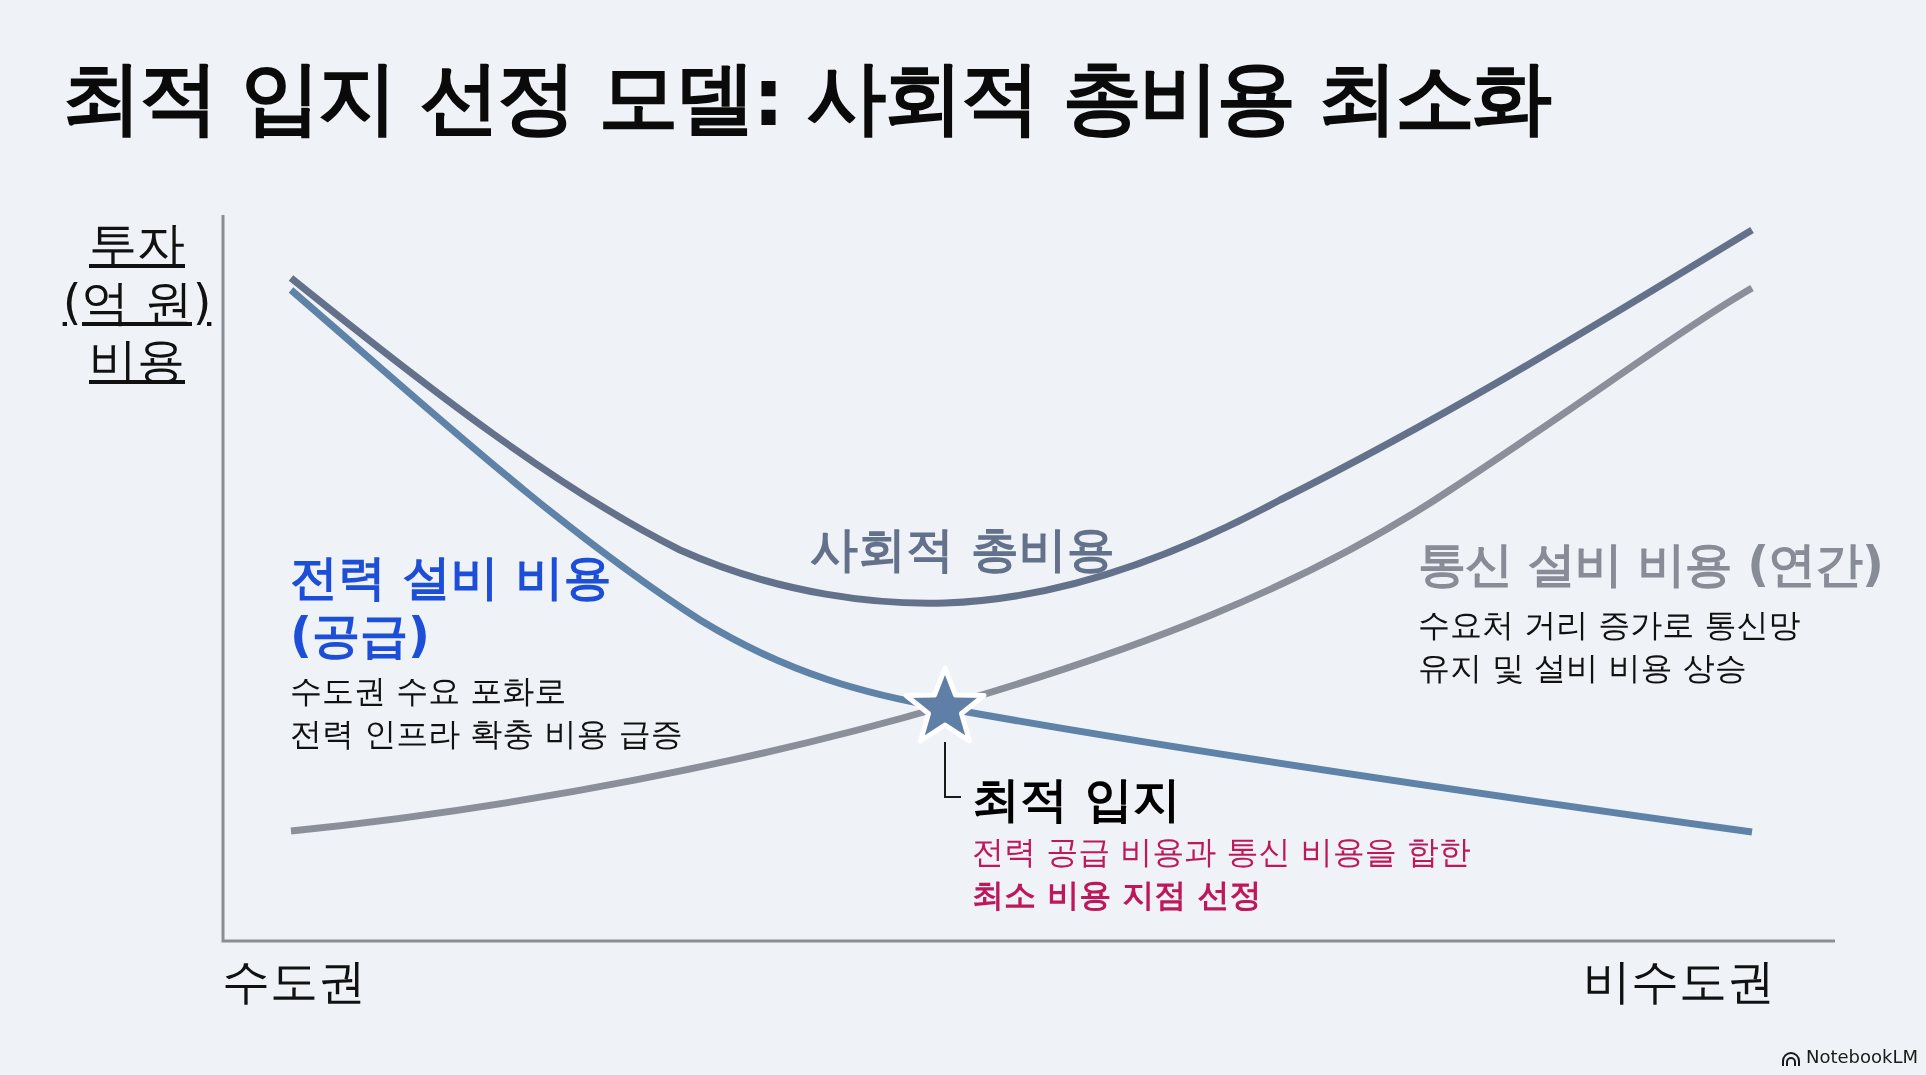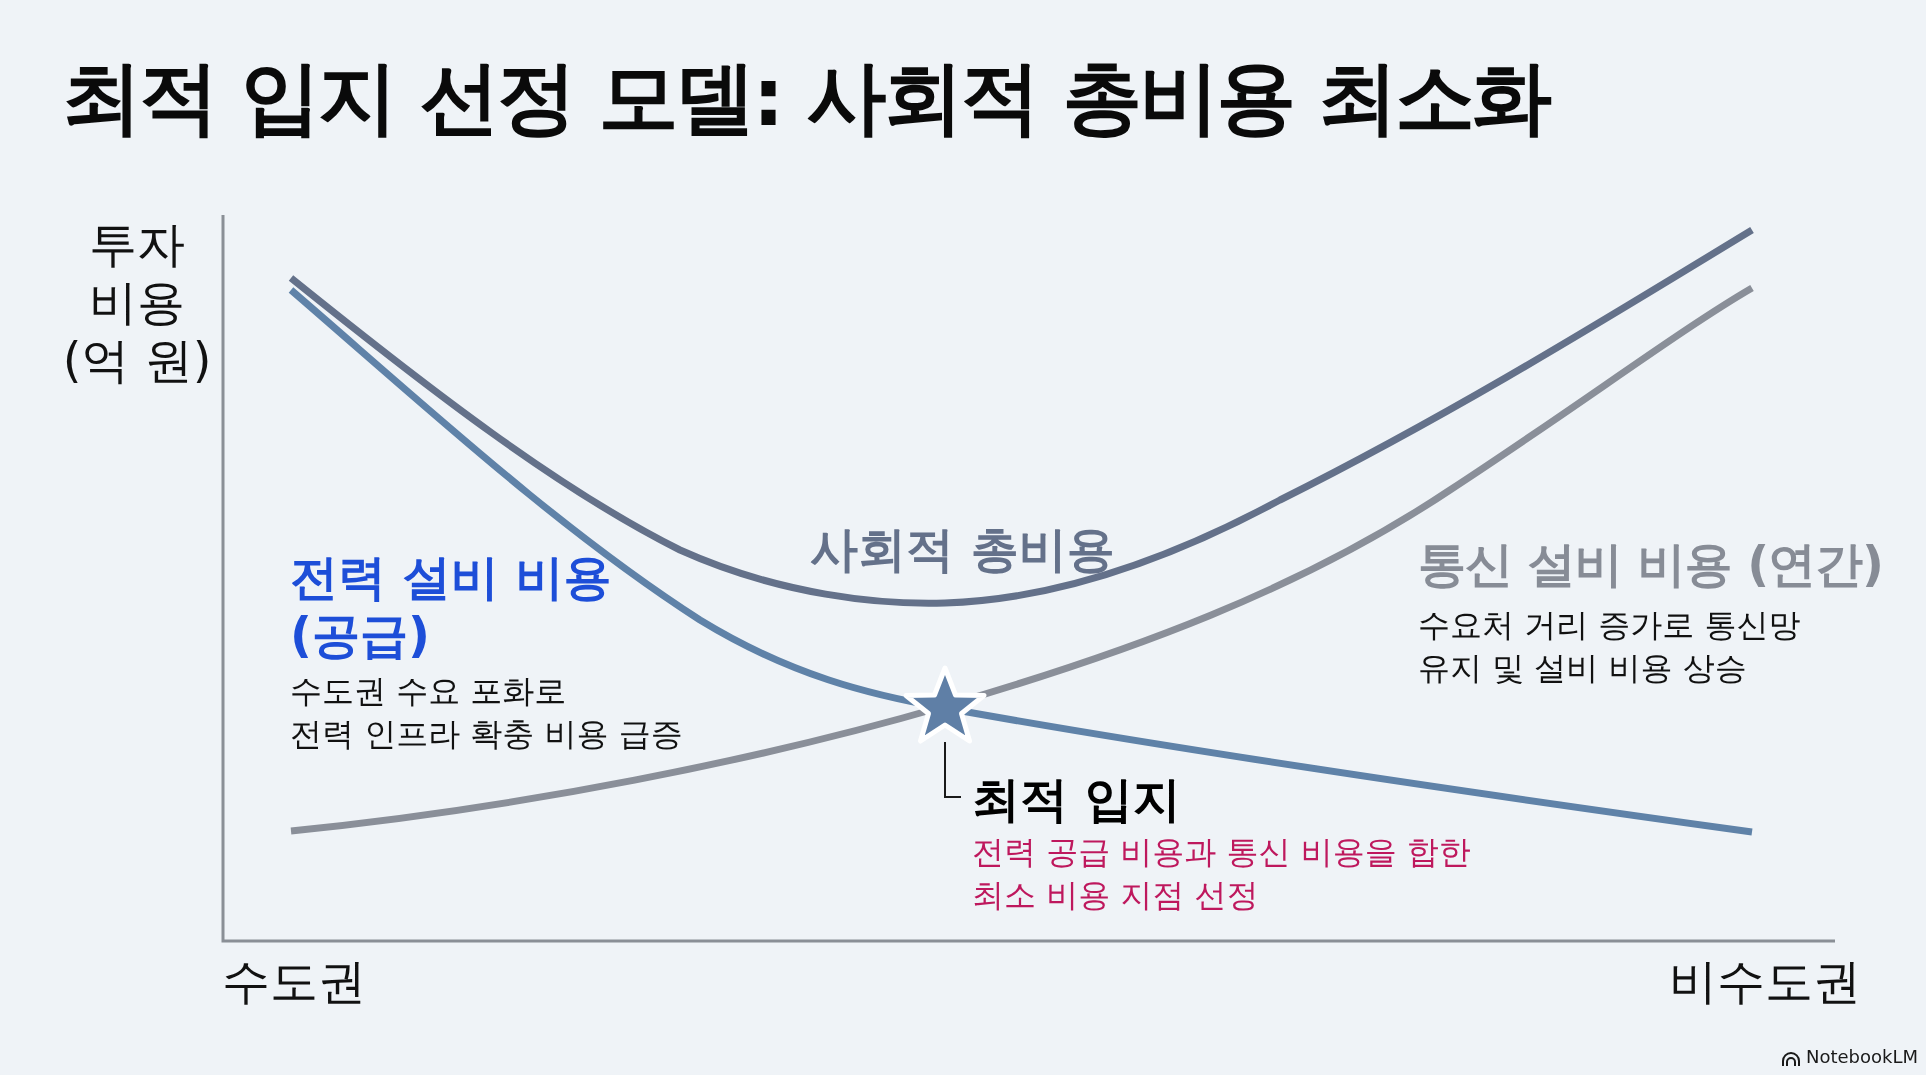--- a/index.html
+++ b/index.html
@@ -11,63 +11,63 @@
   }
   .abs { position:absolute; }
   .title {
     left:62px; top:52px; font-size:80px; font-weight:bold; letter-spacing:-3px;
     color:#0a0a0a; white-space:nowrap; line-height:1.15;
   }
   .ylabel {
     left:62px; top:215px; width:150px; text-align:center;
     font-size:48px; line-height:58px; color:#111;
   }
-  .ylabel div { display:block; }
+  .ylabel div { display:block;text-decoration:underline; }
   svg.chart { position:absolute; left:0; top:0; }
   .xlabel { font-size:48px; color:#111; top:950px; white-space:nowrap; }
   .power-title { left:290px; top:548px; font-size:48px; font-weight:bold; line-height:58px; color:#1d4ed8; }
   .power-desc { left:290px; top:670px; font-size:32px; line-height:43px; color:#111; }
   .total-title { left:810px; top:518px; font-size:48px; font-weight:bold; color:#64718a; white-space:nowrap; }
   .tele-title { left:1418px; top:533px; font-size:48px; font-weight:bold; color:#878c96; white-space:nowrap; letter-spacing:-1px; }
   .tele-desc { left:1418px; top:604px; font-size:32px; line-height:43px; color:#111; }
   .opt-title { left:972px; top:768px; font-size:48px; font-weight:bold; color:#000000; white-space:nowrap; }
   .opt-desc { left:972px; top:831px; font-size:32px; line-height:43px; color:#be185d; white-space:nowrap; }
-  .opt-desc .b { font-weight:normal; }
+  .opt-desc .b { font-weight:bold; }
   .brand { right:8px; top:1046px; font-size:18px; color:#1a1a1a; display:flex; align-items:flex-end; gap:5px; }
 </style>
 </head>
 <body>
 
 <div class="abs title">최적 입지 선정 모델: 사회적 총비용 최소화</div>
 
 <div class="abs ylabel">
   <div>투자</div>
+  <div>(억 원)</div>
   <div>비용</div>
-  <div>(억 원)</div>
 </div>
 
 <svg class="chart" width="1926" height="1075" viewBox="0 0 1926 1075">
 
   <polyline points="223,215 223,941 1835,941" fill="none" stroke="#8a8f96" stroke-width="3"></polyline>
 
   <path d="M291,831 C520,808 760,760 945,706 C1130,652 1300,590 1450,490 C1580,405 1680,330 1752,288" fill="none" stroke="#8a8f99" stroke-width="7" stroke-linecap="butt"></path>
 
   <path d="M291,290 C430,410 560,530 700,620 C790,675 870,695 945,708 C1150,745 1450,790 1752,832" fill="none" stroke="#5f82a8" stroke-width="7" stroke-linecap="butt"></path>
 
   <path d="M291,278 C430,390 560,490 680,550 C780,595 880,605 945,603 C1040,600 1150,570 1280,500 C1460,410 1620,310 1752,230" fill="none" stroke="#64718a" stroke-width="7" stroke-linecap="butt"></path>
 
   <polyline points="945,742 945,797 961,797" fill="none" stroke="#1a1a1a" stroke-width="2"></polyline>
 
   <g transform="translate(945,708)">
     <polygon points="0,-40 10.5,-13 39,-12.5 16.5,5.5 24.5,33 0,17 -24.5,33 -16.5,5.5 -39,-12.5 -10.5,-13" fill="#5f7fa6" stroke="#ffffff" stroke-width="5" stroke-linejoin="round"></polygon>
   </g>
 </svg>
 
 <div class="abs xlabel" style="left:222px;">수도권</div>
-<div class="abs xlabel" style="left:1669px;">비수도권</div>
+<div class="abs xlabel" style="left:1583px;">비수도권</div>
 
 <div class="abs power-title">
   <div>전력 설비 비용</div>
   <div>(공급)</div>
 </div>
 <div class="abs power-desc">
   <div>수도권 수요 포화로</div>
   <div>전력 인프라 확충 비용 급증</div>
 </div>
 

